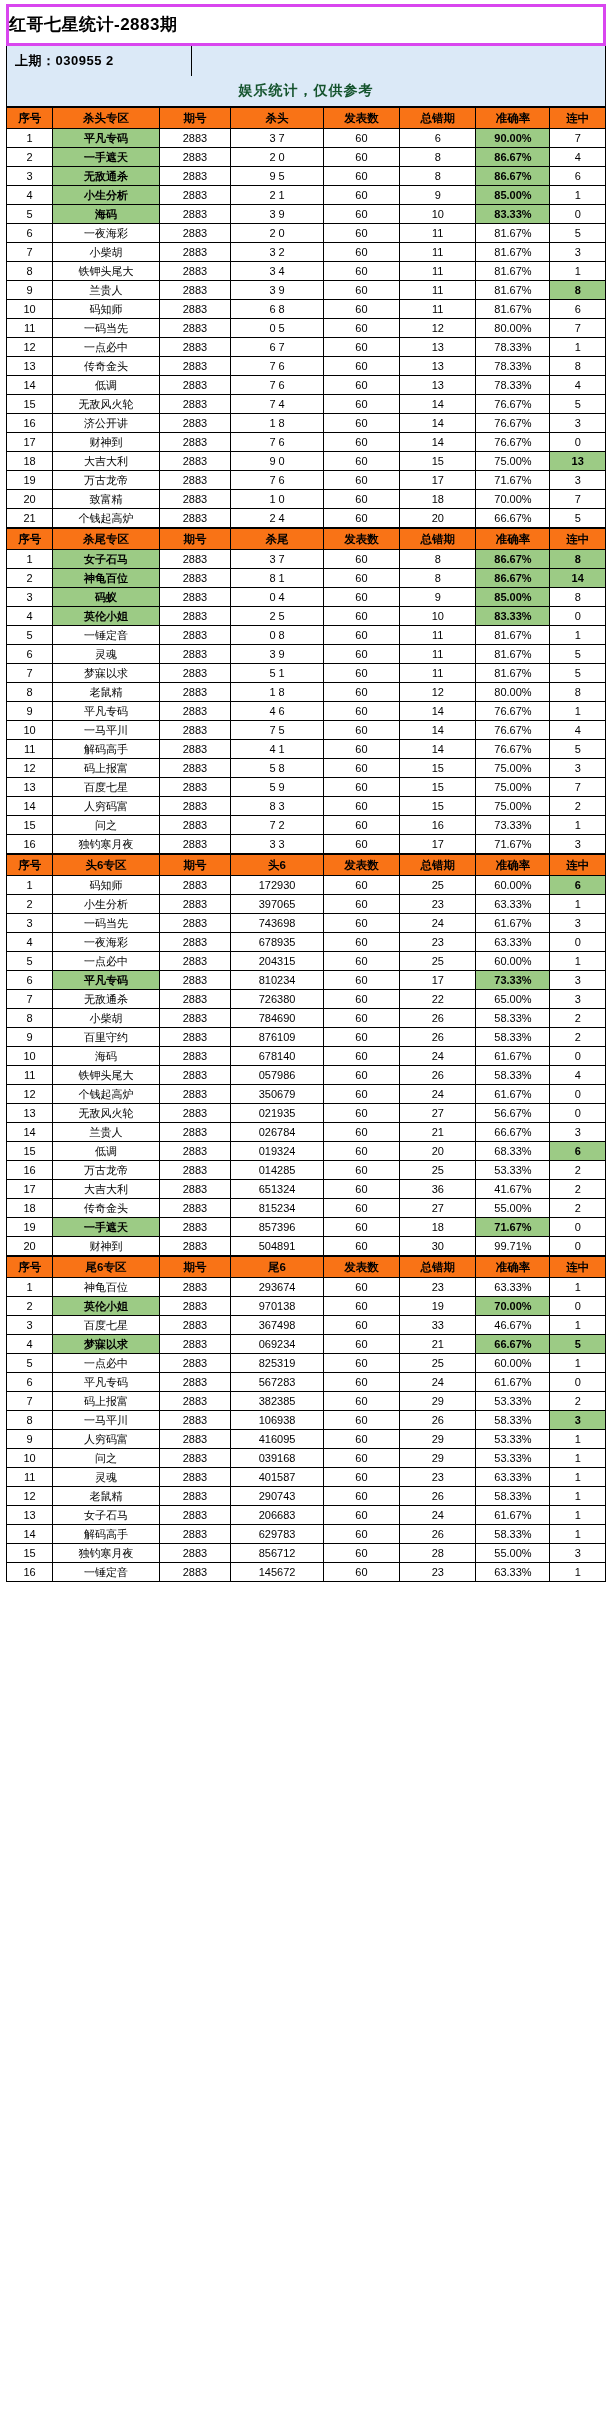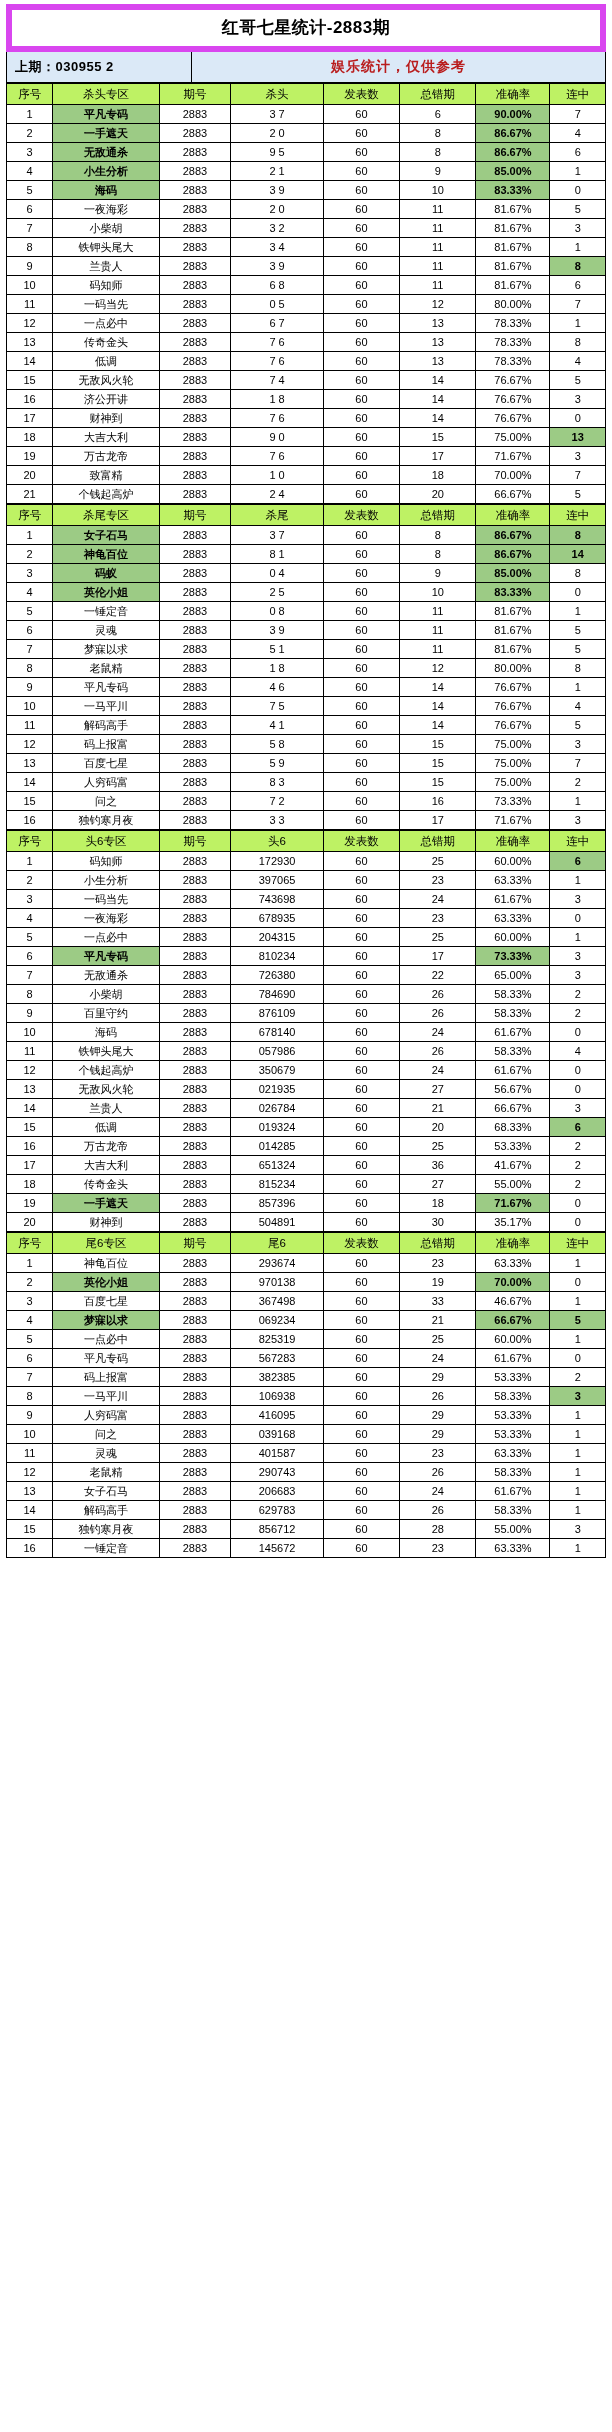--- a/index.html
+++ b/index.html
@@ -8,67 +8,67 @@
     padding: 0;
     background: #ffffff;
     font-family: "Liberation Sans", sans-serif;
     width: 612px;
   }
   .page {
     width: 612px;
     padding: 4px 6px 6px 6px;
   }
   .title-bar {
-    border: 6px solid #d946ef;
-    text-align: center;
+    border: 3px solid #d946ef;
     font-size: 17px;
     font-weight: bold;
     padding: 6px 0 7px 0;
     letter-spacing: 0.5px;
   }
   .subhead {
     display: flex;
     border: 1px solid #000;
     border-top: none;
     background: #dbe9f7;
+    flex-direction: column;
   }
   .subhead-left {
     width: 185px;
     border-right: 1px solid #000;
     font-size: 13px;
     font-weight: bold;
     padding: 6px 0 6px 8px;
     color: #000;
     letter-spacing: 0.5px;
   }
   .subhead-right {
     flex: 1;
     text-align: center;
     font-size: 14px;
     font-weight: bold;
-    color: #b91c1c;
+    color: #14532d;
     padding: 6px 0;
     letter-spacing: 1px;
   }
   table {
     border-collapse: collapse;
     width: 100%;
     table-layout: fixed;
   }
   td, th {
     border: 1px solid #000;
     font-size: 11px;
     height: 19px;
     text-align: center;
     padding: 0;
     font-family: "Liberation Sans", sans-serif;
   }
   thead th {
-    background: #bef264;
-    font-weight: normal;
+    background: #f97316;
+    font-weight: bold;
     font-size: 11.5px;
     height: 21px;
   }
   .c0 { width: 40px; }
   .c1 { width: 92px; }
   .c2 { width: 62px; }
   .c3 { width: 80px; }
   .c4 { width: 66px; }
   .c5 { width: 66px; }
   .c6 { width: 64px; }
@@ -697,21 +697,21 @@
             <td class="c6 pct">71.67%</td>
             <td class="c7">0</td>
           </tr>
           <tr>
             <td class="c0">20</td>
             <td class="c1 name">财神到</td>
             <td class="c2">2883</td>
             <td class="c3">504891</td>
             <td class="c4">60</td>
             <td class="c5">30</td>
-            <td class="c6 pct">35.17%</td>
+            <td class="c6 pct">99.71%</td>
             <td class="c7">0</td>
           </tr>
         </tbody>
       </table>
       <table class="grp">
         <thead>
           <tr>
             <th class="c0">序号</th>
             <th class="c1">尾6专区</th>
             <th class="c2">期号</th>

